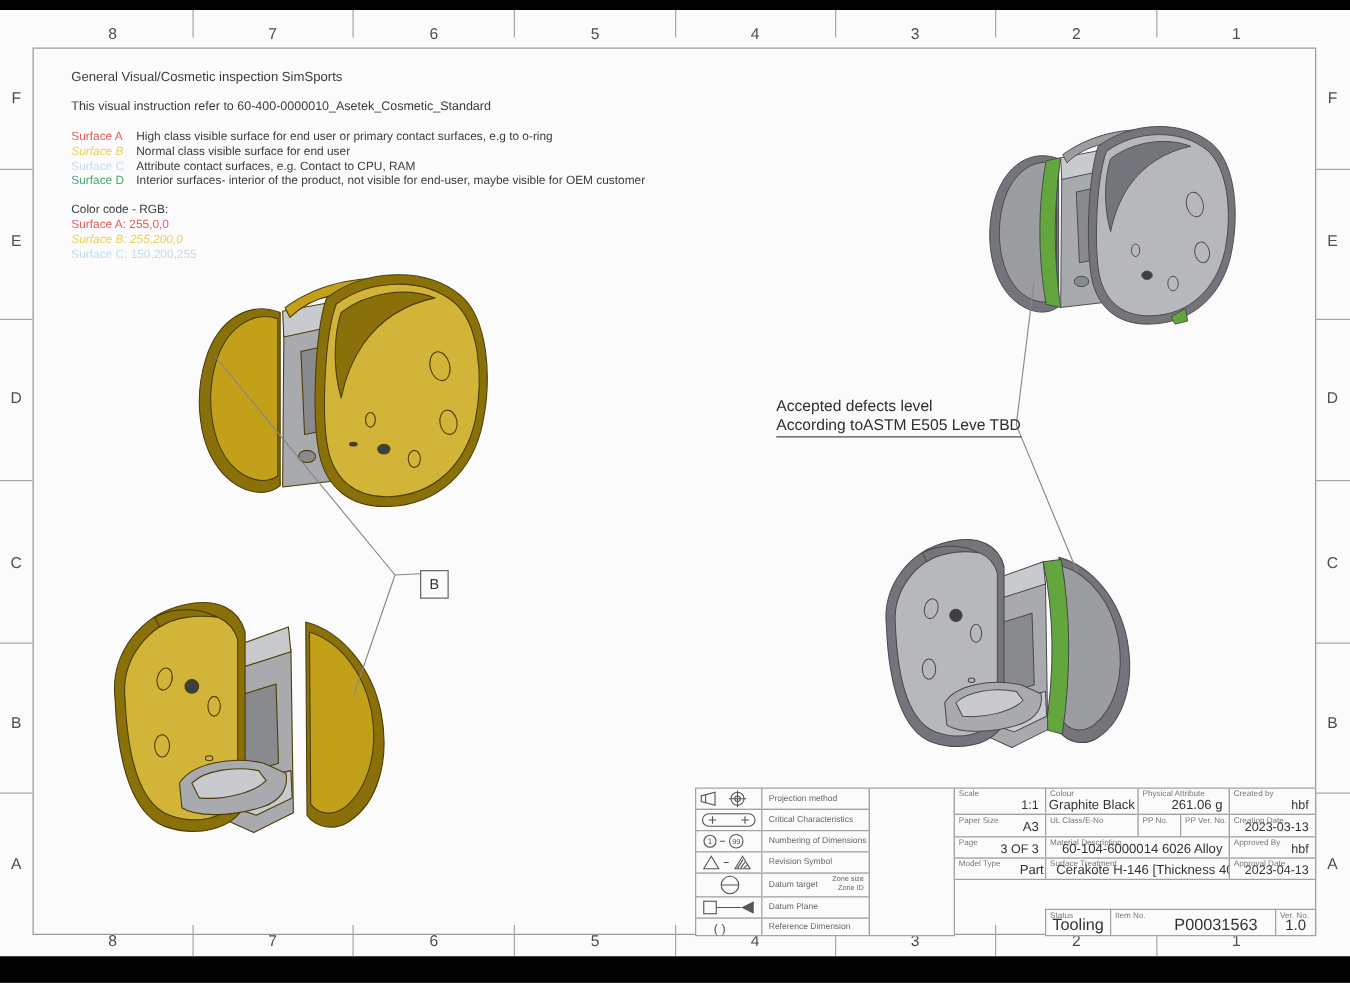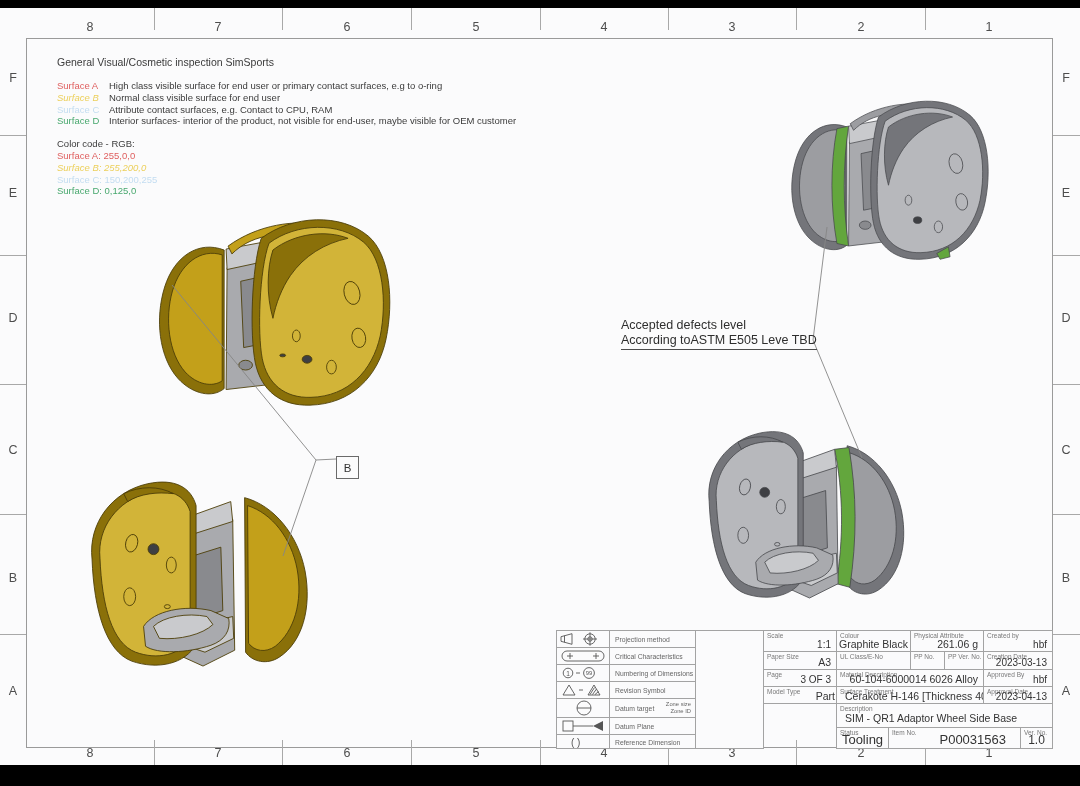--- a/index.html
+++ b/index.html
@@ -114,29 +114,29 @@
     <div class="tkh" style="left:0;top:506px;width:26px;"></div>
     <div class="tkh" style="left:0;top:626px;width:26px;"></div>
     <div class="tkh" style="left:1053px;top:127px;width:27px;"></div>
     <div class="tkh" style="left:1053px;top:247px;width:27px;"></div>
     <div class="tkh" style="left:1053px;top:376px;width:27px;"></div>
     <div class="tkh" style="left:1053px;top:506px;width:27px;"></div>
     <div class="tkh" style="left:1053px;top:626px;width:27px;"></div>
 
     <div class="notes">
       <div class="nt-title">General Visual/Cosmetic inspection SimSports</div>
+      <div class="nt-ref">This visual instruction refer to 60-400-0000010_Asetek_Cosmetic_Standard</div>
       <div class="srow"><span class="slab sA">Surface A</span><span>High class visible surface for end user or primary contact surfaces, e.g to o-ring</span></div>
       <div class="srow"><span class="slab sB">Surface B</span><span>Normal class visible surface for end user</span></div>
       <div class="srow"><span class="slab sC">Surface C</span><span>Attribute contact surfaces, e.g. Contact to CPU, RAM</span></div>
       <div class="srow"><span class="slab sD">Surface D</span><span>Interior surfaces- interior of the product, not visible for end-user, maybe visible for OEM customer</span></div>
       <div class="srow cc">Color code - RGB:</div>
       <div class="srow sA">Surface A: 255,0,0</div>
       <div class="srow sB">Surface B: 255,200,0</div>
       <div class="srow sC">Surface C: 150,200,255</div>
-      <div class="srow sD">Surface D: 0,125,0</div>
     </div>
 
     <svg class="model yellowM" style="left:148px;top:203px;" width="244" height="200" viewBox="0 0 250 205">
       <path class="sd" d="M78,40 C52,30 27,46 17,78 C7,110 11,150 31,172 C46,188 66,192 78,182 Z"></path>
       <path class="f" d="M76,45 C54,38 33,54 25,82 C17,110 21,146 38,165 C50,178 66,181 76,174 Z"></path>
       <path class="bd" d="M66,42 C58,85 58,135 66,180 L80,183 C73,135 73,86 80,39 Z"></path>
       <path class="im" d="M81,58 L174,38 L176,172 L80,183 Z"></path>
       <path class="il" d="M80,39 L172,22 L174,40 L81,60 Z"></path>
       <path class="id" d="M95,72 L136,63 L139,132 L98,140 Z"></path>
       <path class="il" d="M120,140 L160,132 L161,150 L121,158 Z"></path>
@@ -373,24 +373,20 @@
         <div class="tb-val">hbf</div>
       </div>
       <div class="tb-cell" style="left:280px;top:56px;width:148px;height:18px;">
         <div class="tb-lbl">Surface Treatment</div>
         <div class="tb-val md lft">Cerakote H-146 [Thickness 40 my]</div>
       </div>
       <div class="tb-cell" style="left:427px;top:56px;width:70px;height:18px;">
         <div class="tb-lbl">Approval Date</div>
         <div class="tb-val">2023-04-13</div>
       </div>
-      <div class="tb-cell" style="left:280px;top:73px;width:217px;height:25px;">
-        <div class="tb-lbl">Description</div>
-        <div class="tb-val md lft" style="bottom:3px;">SIM - QR1 Adaptor Wheel Side Base</div>
-      </div>
       <div class="tb-cell" style="left:280px;top:97px;width:53px;height:22px;">
         <div class="tb-lbl">Status</div>
         <div class="tb-val bg ctr">Tooling</div>
       </div>
       <div class="tb-cell" style="left:332px;top:97px;width:133px;height:22px;">
         <div class="tb-lbl">Item No.</div>
         <div class="tb-val bg" style="right:14px;">P00031563</div>
       </div>
       <div class="tb-cell" style="left:464px;top:97px;width:33px;height:22px;">
         <div class="tb-lbl">Ver. No.</div>

